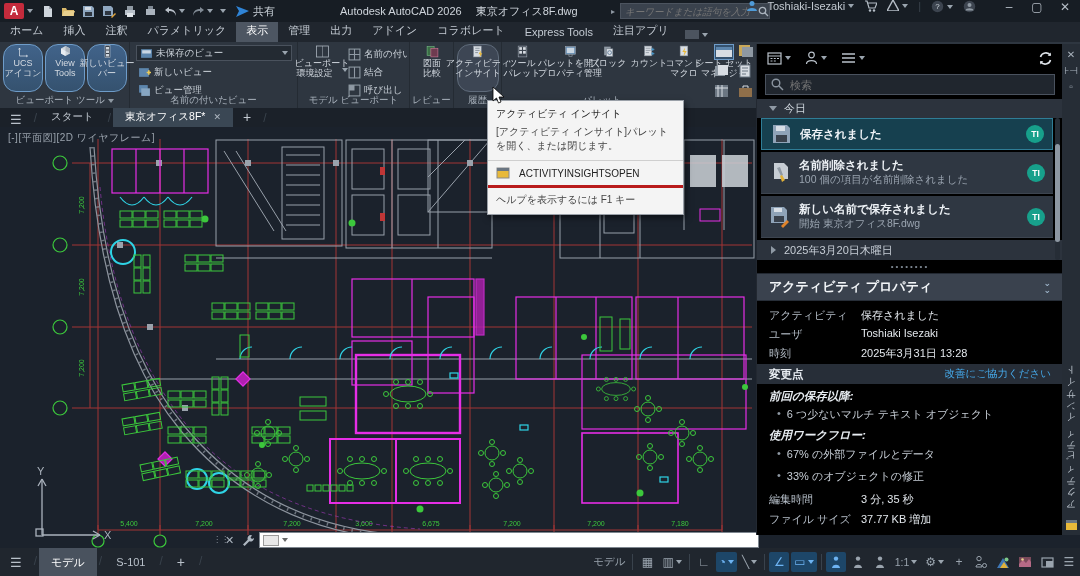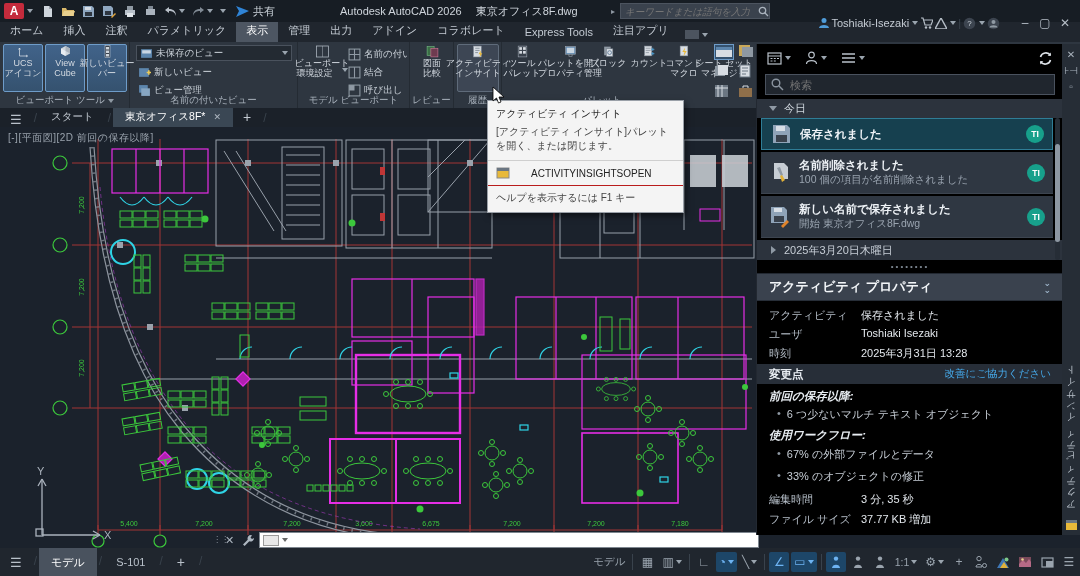--- a/index.html
+++ b/index.html
@@ -11,34 +11,34 @@
   
   #titlebar { left:0; top:0; width:1080px; height:22px; background:#171d24; display:flex; align-items:center; color:#c3cad2; font-size:11px; z-index:60; }
   .logo-a { width:20px; height:16px; margin-left:4px; background:#c42b3c; color:#fff; font-weight:bold; font-size:12px; display:flex; align-items:center; justify-content:center; border-radius:2px; }
   .qat { display:flex; align-items:center; gap:7px; margin-left:8px; }
   .qat svg { display:block; }
   .caret { width:0; height:0; border-left:3px solid transparent; border-right:3px solid transparent; border-top:4px solid #9aa4ae; display:inline-block; }
   .tb-share { display:flex; align-items:center; gap:4px; margin-left:10px; color:#cdd4db; }
   .tb-title { position:absolute; left:340px; top:0; height:22px; display:flex; align-items:center; gap:14px; color:#cfd5dc; }
   .tb-search { position:absolute; left:620px; top:3px; width:150px; height:16px; background:#3a424d; border:1px solid #4c545f; display:flex; align-items:center; }
   .tb-search input { flex:1; background:transparent; border:none; outline:none; color:#a7b0ba; font-size:9.5px; padding:0 4px; font-style:italic; }
-  .tb-right { position:absolute; right:0; top:0; height:22px; display:flex; align-items:center; gap:2px; padding-right:6px;margin-top:12px; }
+  .tb-right { position:absolute; right:0; top:0; height:22px; display:flex; align-items:flex-start; gap:10px; padding-right:6px; }
   .winbtn { color:#b6bec7; font-size:12px; width:18px; text-align:center; }
 
   
   #tabrow { left:0; top:22px; width:1080px; height:20px; background:#20262e; display:flex; align-items:flex-end; z-index:40; }
   .rtab { padding:3px 10px 4px; font-size:11px; color:#c3cad2; }
   .rtab.active { background:#4d5662; color:#fff; }
   .ribbon-toggle { margin-left:6px; margin-bottom:3px; display:flex; align-items:center; gap:3px; }
 
   
   #ribbon { left:0; top:42px; width:1080px; height:66px; background:#2e3640; z-index:40; }
   .panel { position:absolute; top:0; height:66px; border-right:1px solid #242b33; }
   .plabel { position:absolute; bottom:1px; left:0; right:0; text-align:center; font-size:9.5px; color:#a9b2bc; white-space:nowrap;margin-top:44px; }
-  .bigbtn { position:absolute; top:2px; width:40px; height:48px; display:flex; flex-direction:column; align-items:center; justify-content:flex-start; border:1px solid transparent; border-radius:2px; }
+  .bigbtn { position:absolute; top:2px; width:40px; height:48px; display:flex; flex-direction:column; align-items:center; justify-content:flex-start; border:1px solid transparent; border-radius:13px; }
   .bigbtn .bl { font-size:9px; color:#d4dae1; line-height:10px; text-align:center; white-space:nowrap; }
   .bigbtn.pressed { background:linear-gradient(#41638a,#35526f); border:1px solid #6e9cc9; }
   .bigbtn.hover { background:#3d4654; border:1px solid #5f6b7a; }
   .rowitem { position:absolute; height:15px; display:flex; align-items:center; gap:3px; font-size:9.5px; color:#ccd3da; white-space:nowrap; overflow:hidden; }
   .vdrop { position:absolute; height:16px; background:#232a32; border:1px solid #4a525d; display:flex; align-items:center; font-size:9.5px; color:#ccd3da; padding:0 3px; gap:3px; }
   .micon { width:13px; height:13px; flex:0 0 auto; }
 
   
   #filetabs { left:0; top:108px; width:1080px; height:19px; background:#1b2129; display:flex; align-items:flex-end; z-index:30; }
   .ftab { font-size:10.5px; color:#c2c9d1; padding:3px 12px; }
@@ -55,21 +55,21 @@
   #cmdline .cbtn { color:#aeb7c1; font-size:11px; padding:0 4px; }
   #cmd-field { flex:1; height:16px; background:#fff; border:1px solid #7e868f; display:flex; align-items:center; padding:0 3px; gap:3px; }
   #cmd-field .boxico { width:16px; height:11px; border:1px solid #9a9a9a; background:#e8e8e8; }
   #cmd-field .caret-d { border-top-color:#666; }
   #cmd-field input { flex:1; border:none; outline:none; font-size:10px; color:#222; background:transparent; }
 
   
   #tooltip { left:487px; top:100px; width:197px; background:#f4f4f4; border:1px solid #9aa0a8; box-shadow:2px 3px 6px rgba(0,0,0,.5); z-index:70; font-size:10px; color:#333; }
   #tooltip .tt-title { padding:6px 8px 4px; color:#222; }
   #tooltip .tt-body { padding:0 8px 7px; color:#444; border-bottom:1px solid #cfcfcf; }
-  #tooltip .tt-cmd { padding:6px 8px; display:flex; align-items:center; gap:21px; border-bottom:1px solid #b91c1c; color:#222; }
+  #tooltip .tt-cmd { padding:6px 8px; display:flex; align-items:center; gap:9px; border-bottom:3px solid #b91c1c; color:#222; }
   #tooltip .tt-help { padding:5px 8px 7px; color:#444; }
 
   
   #cursor { left:492px; top:86px; z-index:90; }
 
   
   #palette { left:756px; top:44px; width:306px; height:491px; background:#000000; z-index:50; border-left:1px solid #222831; color:#d6dce2; }
   #pal-strip { left:1062px; top:44px; width:18px; height:491px; background:#262d36; z-index:50; display:flex; flex-direction:column; align-items:center; color:#aab3bd; }
   .strip-ico { font-size:10px; height:16px; line-height:16px; }
   #pal-vtitle { writing-mode:vertical-rl; transform:rotate(180deg); font-size:9.5px; color:#b8c0c9; letter-spacing:1px; margin-top:auto; margin-bottom:4px; }
@@ -250,21 +250,21 @@
         <span class="bl">UCS</span>
           <span class="bl">アイコン</span>
       </div>
       <div class="bigbtn pressed" style="left:45px">
         <svg class="micon" width="26" height="26" viewBox="0 0 26 26">
             <path d="M13 2l9 5v10l-9 5-9-5V7z" fill="#cfd6dd"></path>
             <path d="M13 2v10l9 5V7z" fill="#aab3bd"></path>
             <path d="M13 12L4 7v10l9 5z" fill="#e8edf2"></path>
           </svg>
         <span class="bl">View</span>
-          <span class="bl">Cube</span>
+          <span class="bl">Tools</span>
       </div>
       <div class="bigbtn pressed" style="left:87px">
         <svg class="micon" width="14" height="26" viewBox="0 0 14 26">
             <rect x="2" y="1" width="10" height="24" fill="#39414c" stroke="#cfd6dd"></rect>
             <rect x="4" y="4" width="6" height="5" fill="#cfd6dd"></rect>
             <rect x="4" y="11" width="6" height="5" fill="#cfd6dd"></rect>
             <rect x="4" y="18" width="6" height="5" fill="#cfd6dd"></rect>
           </svg>
         <span class="bl">新しいビュー</span>
           <span class="bl">バー</span>
@@ -653,21 +653,21 @@
         <path d="M42 352v56M42 408h58"></path>
         <path d="M42 352l-4 7M42 352l4 7M100 408l-7-4M100 408l-7 4"></path>
         <rect x="36" y="402" width="7" height="7"></rect>
       </g>
       <g fill="#aab2bc" font-size="11">
         <text x="37" y="348">Y</text>
         <text x="104" y="412">X</text>
       </g>
     </svg>
   </div>
-  <div id="vplabel" class="abs">[-][平面図][2D 前回の保存以降]</div>
+  <div id="vplabel" class="abs">[-][平面図][2D ワイヤフレーム]</div>
 
   <div id="cmdline" class="abs">
     <span class="grip">⋮⋮</span>
     <span class="cbtn">✕</span>
     <svg width="13" height="13" viewBox="0 0 13 13" style="margin:0 4px">
         <path d="M9 1a3.5 3.5 0 0 0-3.3 4.7L1 10.4 2.6 12l4.7-4.7A3.5 3.5 0 0 0 12 4l-2 1-1.5-1.5L10 1.5z" fill="#aeb7c1"></path>
       </svg>
     <div id="cmd-field">
       <span class="boxico"></span>
       <span class="caret caret-d"></span>

